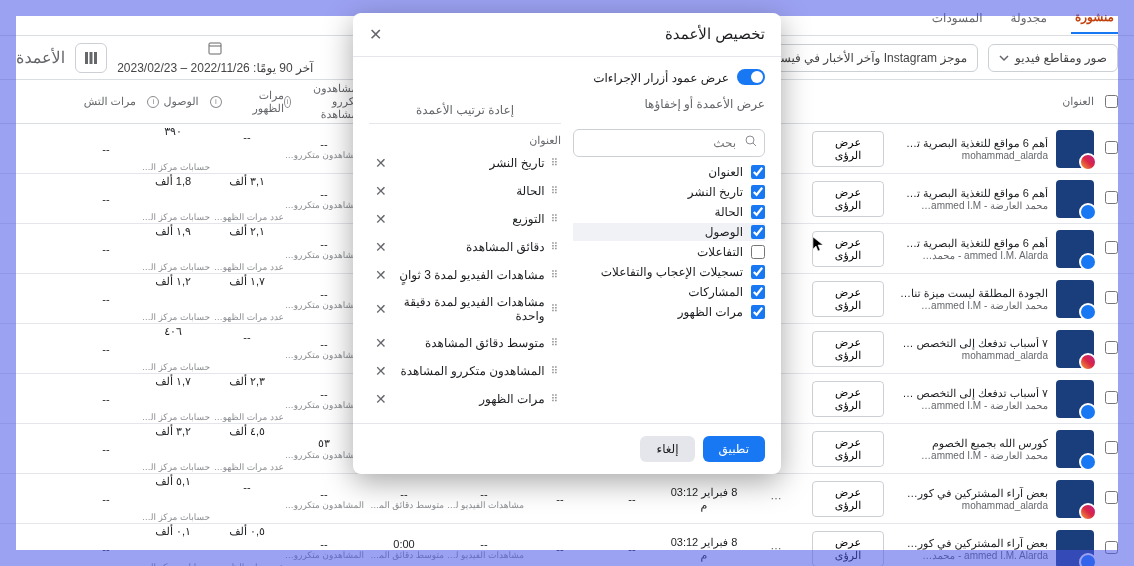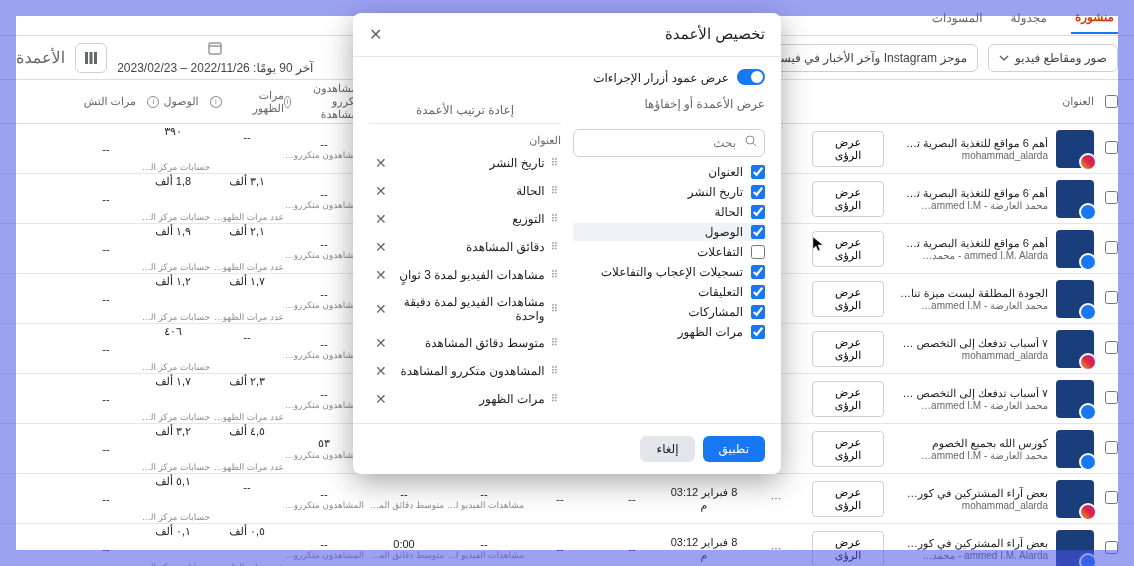--- a/index.html
+++ b/index.html
@@ -648,24 +648,20 @@
               <label class="check-item">
                 <input type="checkbox" style="">
                 <span>التفاعلات</span>
               </label>
               <label class="check-item">
                 <input type="checkbox" checked="" style="">
                 <span>تسجيلات الإعجاب والتفاعلات</span>
               </label>
               <label class="check-item">
                 <input type="checkbox" checked="" style="">
-                <span>التعليقات</span>
-              </label>
-              <label class="check-item">
-                <input type="checkbox" checked="" style="">
                 <span>المشاركات</span>
               </label>
               <label class="check-item">
                 <input type="checkbox" checked="" style="">
                 <span>مرات الظهور</span>
               </label>
             </div>
         </div>
         <div class="col-right">
           <div class="reorder-title">إعادة ترتيب الأعمدة</div>

